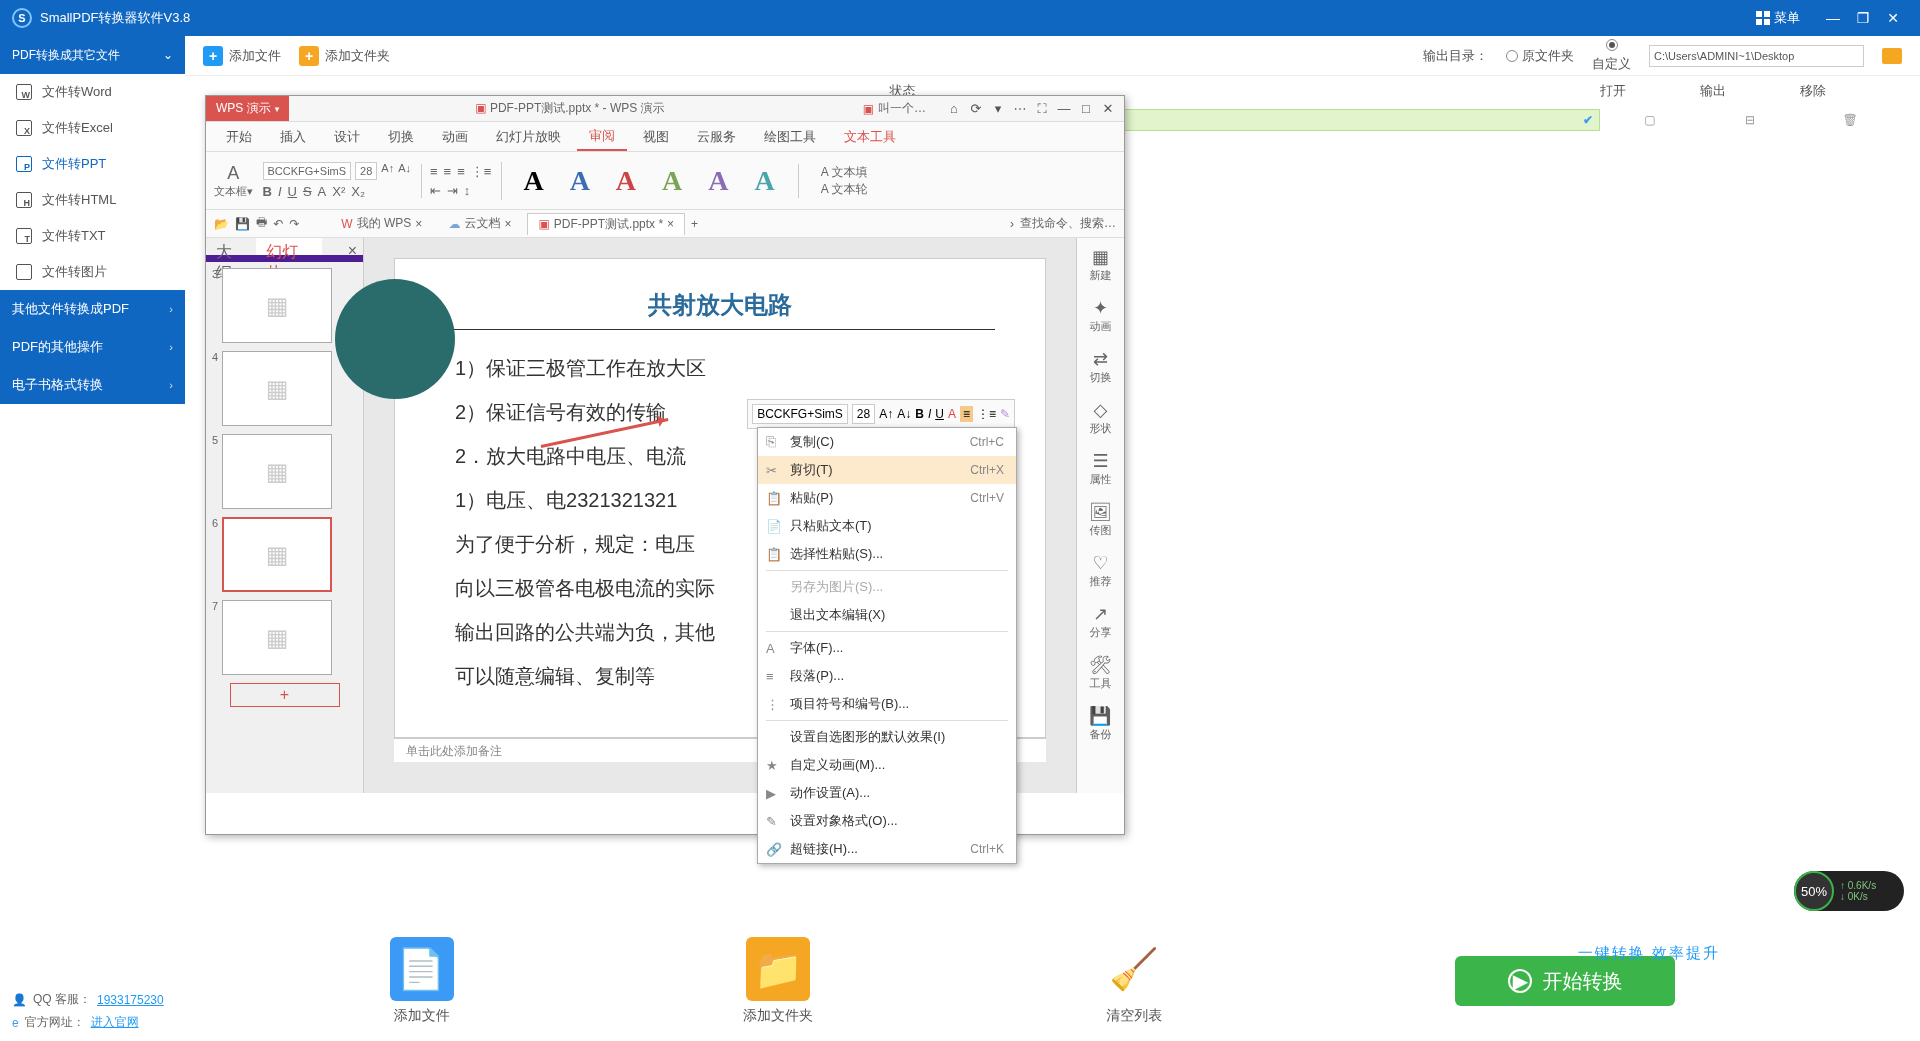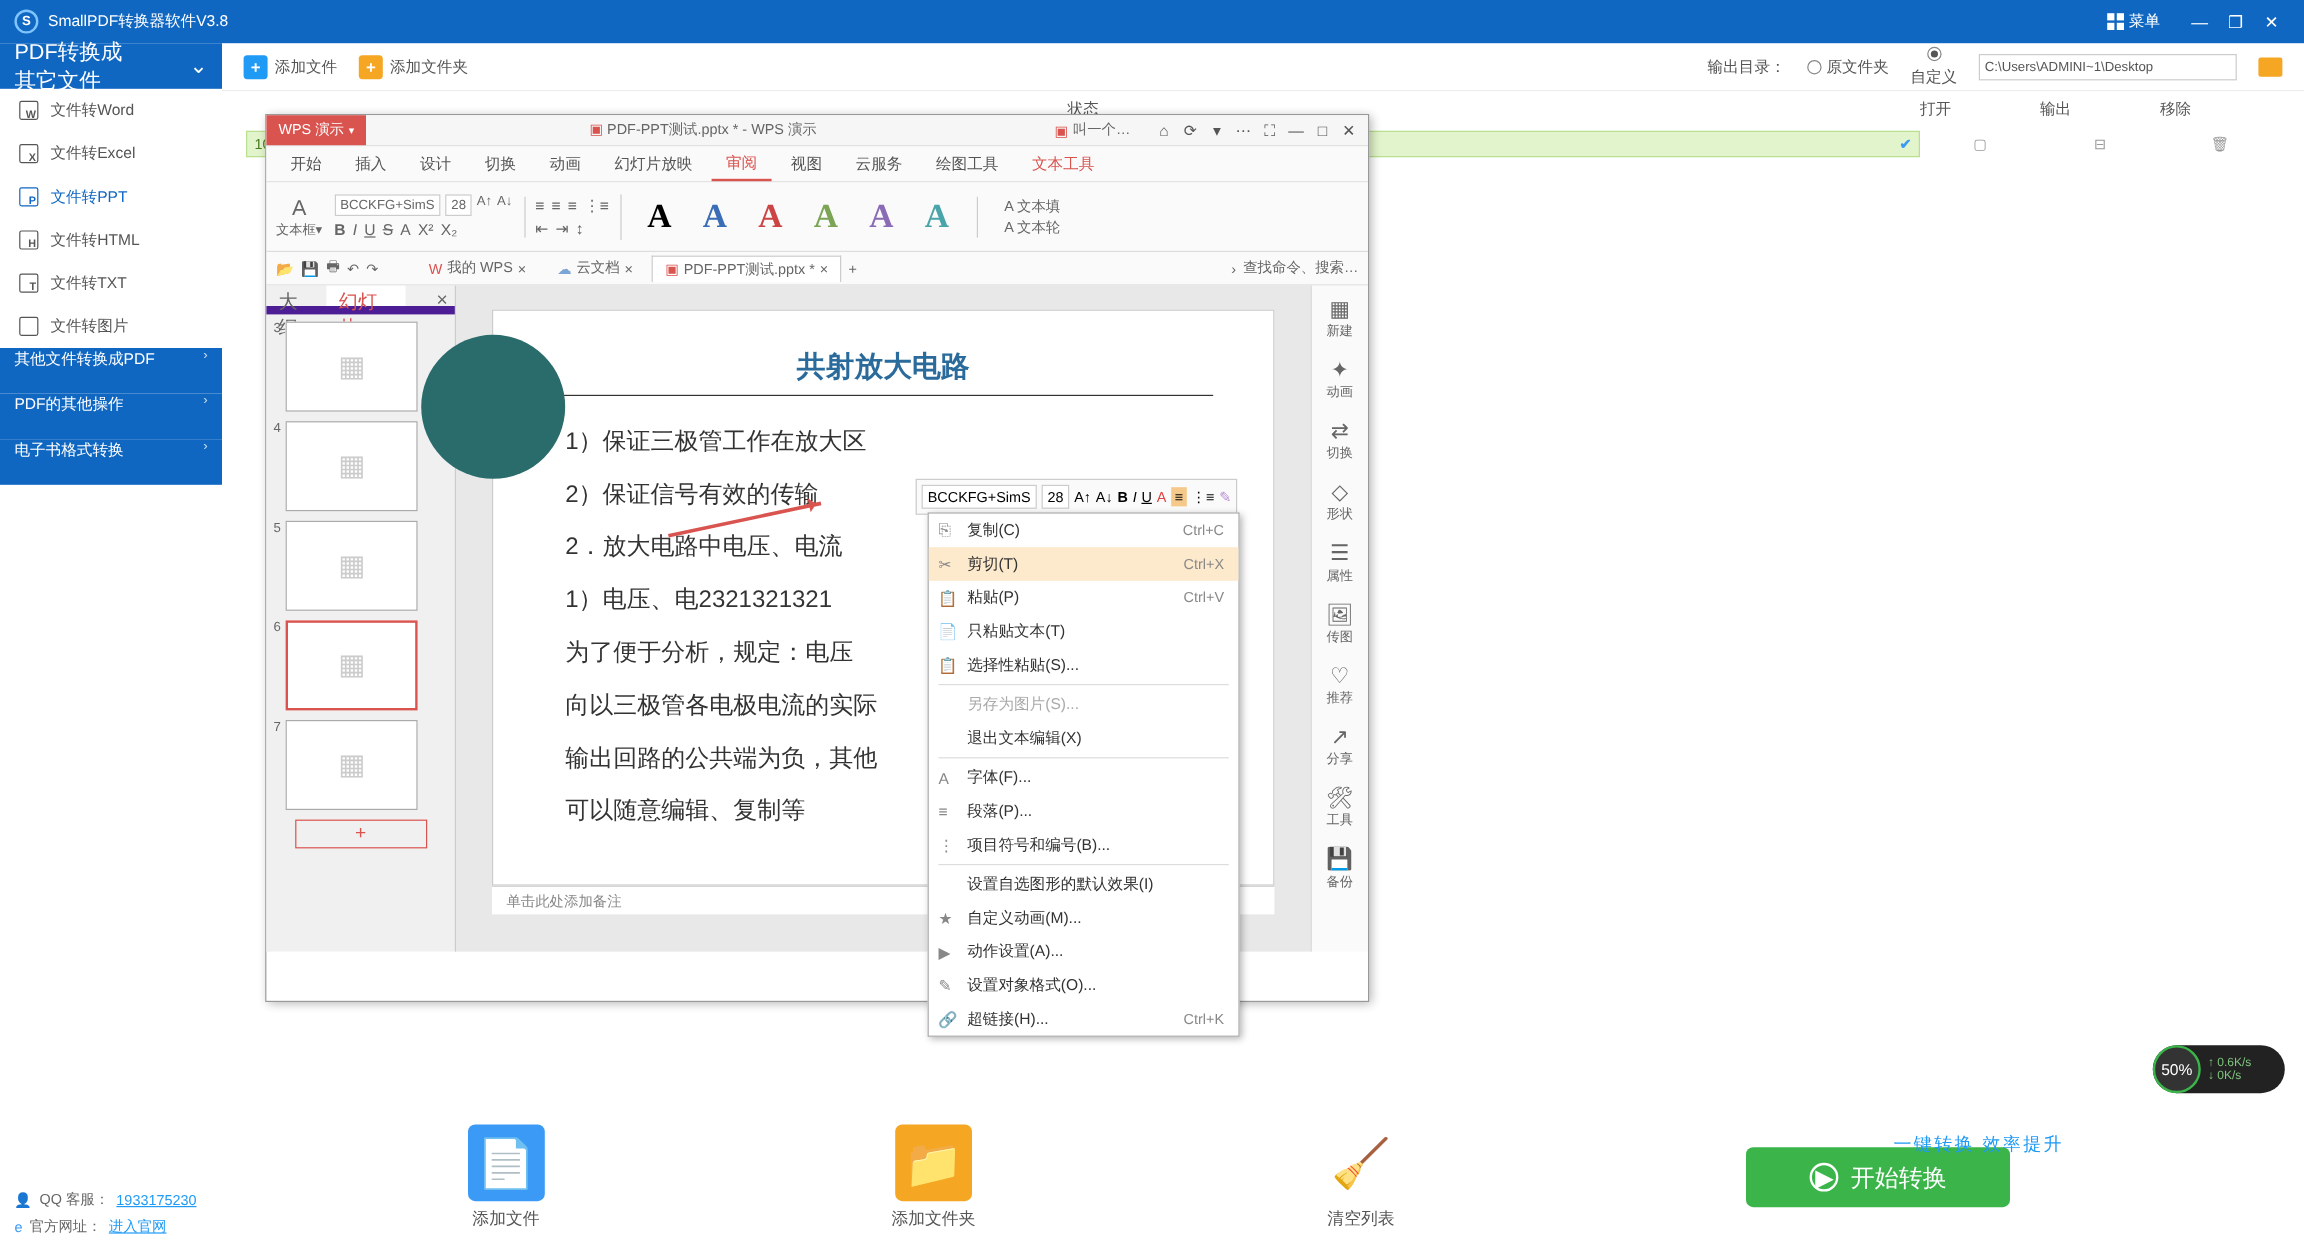--- a/index.html
+++ b/index.html
@@ -8,26 +8,26 @@
 .titlebar { height: 36px; background: #1067c2; color: #fff; display: flex; align-items: center; padding: 0 12px; font-size: 13px; }
 .titlebar .logo { width: 20px; height: 20px; border-radius: 50%; border: 2px solid #7fc6ff; display: flex; align-items: center; justify-content: center; margin-right: 8px; font-size: 11px; font-weight: bold; }
 .titlebar .spacer { flex: 1; }
 .titlebar .menu-btn { display: flex; align-items: center; gap: 4px; margin-right: 18px; cursor: pointer; }
 .titlebar .win-btn { width: 30px; text-align: center; font-size: 14px; cursor: pointer; }
 .menu-squares { display: inline-grid; grid-template-columns: 6px 6px; grid-template-rows: 6px 6px; gap: 2px; }
 .menu-squares span { background: #fff; }
 
 .main { display: flex; height: 640px; }
 .sidebar { width: 185px; background: #fff; }
-.side-head { height: 38px; background: #1067c2; color: #fff; display: flex; align-items: center; padding: 0 12px; font-size: 18px; justify-content: space-between; gap: 41px; }
+.side-head { height: 38px; background: #1067c2; color: #fff; display: flex; align-items: center; padding: 0 12px; font-size: 12px; justify-content: space-between; gap: 41px; }
 .side-item { height: 36px; display: flex; align-items: center; padding: 0 12px 0 16px; font-size: 13px; color: #555; gap: 10px; cursor: pointer; }
 .side-item.active { color: #1067c2; }
 .side-item .ico { width: 16px; height: 16px; border: 1px solid currentColor; border-radius: 2px; position: relative; }
 .side-item .ico::after { content: attr(data-letter); position: absolute; font-size: 9px; bottom: -1px; right: 1px; font-weight: bold; }
-.side-section { height: 38px; background: #1067c2; color: #fff; display: flex; justify-content: space-between; padding: 0 12px; font-size: 13px; cursor: pointer; }
+.side-section { height: 38px; background: #1067c2; color: #fff; display: flex; align-items: center; justify-content: space-between; padding: 0 12px; font-size: 13px; cursor: pointer; }
 .side-section .chev { font-size: 11px; opacity: .8; }
 
 .content { flex: 1; display: flex; flex-direction: column; }
 .toolbar { height: 40px; display: flex; align-items: center; padding: 0 18px; gap: 18px; font-size: 13px; color: #555; border-bottom: 1px solid #eee; }
 .tb-btn { display: flex; align-items: center; gap: 6px; cursor: pointer; }
 .tb-ico { width: 20px; height: 20px; background: #1f9af5; border-radius: 3px; color: #fff; display: flex; align-items: center; justify-content: center; font-size: 14px; font-weight: bold; }
 .tb-ico.orange { background: #f5a623; }
 .toolbar .spacer { flex: 1; }
 .radio { width: 12px; height: 12px; border: 1px solid #888; border-radius: 50%; display: inline-block; position: relative; }
 .radio.checked::after { content: ''; position: absolute; inset: 2px; background: #555; border-radius: 50%; }
@@ -35,21 +35,21 @@
 .folder-ico { width: 20px; height: 16px; background: #f5a623; border-radius: 2px; }
 
 .table-head { height: 30px; display: flex; align-items: center; font-size: 13px; color: #555; padding: 0 20px; }
 .col-status { flex: 1; text-align: center; }
 .col-sm { width: 100px; text-align: left; }
 .table-row { height: 28px; display: flex; align-items: center; padding: 0 20px; font-size: 12px; }
 .progress { flex: 1; height: 22px; background: #e2f4cb; border: 1px solid #b8e08e; position: relative; display: flex; align-items: center; padding: 0 6px; color: #4a7a1f; }
 .progress .check { position: absolute; right: 6px; color: #3a9af5; font-weight: bold; }
 .cell-sm { width: 100px; text-align: center; color: #999; }
 
-.wps-window { position: absolute; left: 205px; top: 95px; width: 920px; height: 740px; background: #fff; border: 1px solid #999; box-shadow: 2px 2px 8px rgba(0,0,0,.3); margin-left: 16px; }
+.wps-window { position: absolute; left: 205px; top: 95px; width: 920px; height: 740px; background: #fff; border: 1px solid #999; box-shadow: 2px 2px 8px rgba(0,0,0,.3); }
 .wps-title { height: 26px; background: #f6f6f6; display: flex; align-items: center; font-size: 12px; border-bottom: 1px solid #ddd; }
 .wps-badge { background: #d9534f; color: #fff; padding: 4px 10px; height: 100%; display: flex; align-items: center; gap: 4px; }
 .wps-title .doc-name { flex: 1; text-align: center; color: #666; }
 .wps-title .tab2 { padding: 0 12px; color: #666; display: flex; align-items: center; gap: 4px; height: 100%; }
 .wps-ctrls { display: flex; gap: 2px; padding: 0 6px; color: #555; font-size: 13px; }
 .wps-ctrls span { width: 20px; text-align: center; cursor: pointer; }
 .wps-menu { height: 30px; display: flex; align-items: center; font-size: 13px; padding: 0 8px; gap: 4px; border-bottom: 1px solid #ddd; background: #fafafa; }
 .wps-menu span { padding: 4px 12px; color: #555; cursor: pointer; }
 .wps-menu span.active { color: #d9534f; border-bottom: 2px solid #d9534f; }
 .wps-menu span.active2 { color: #d9534f; }

